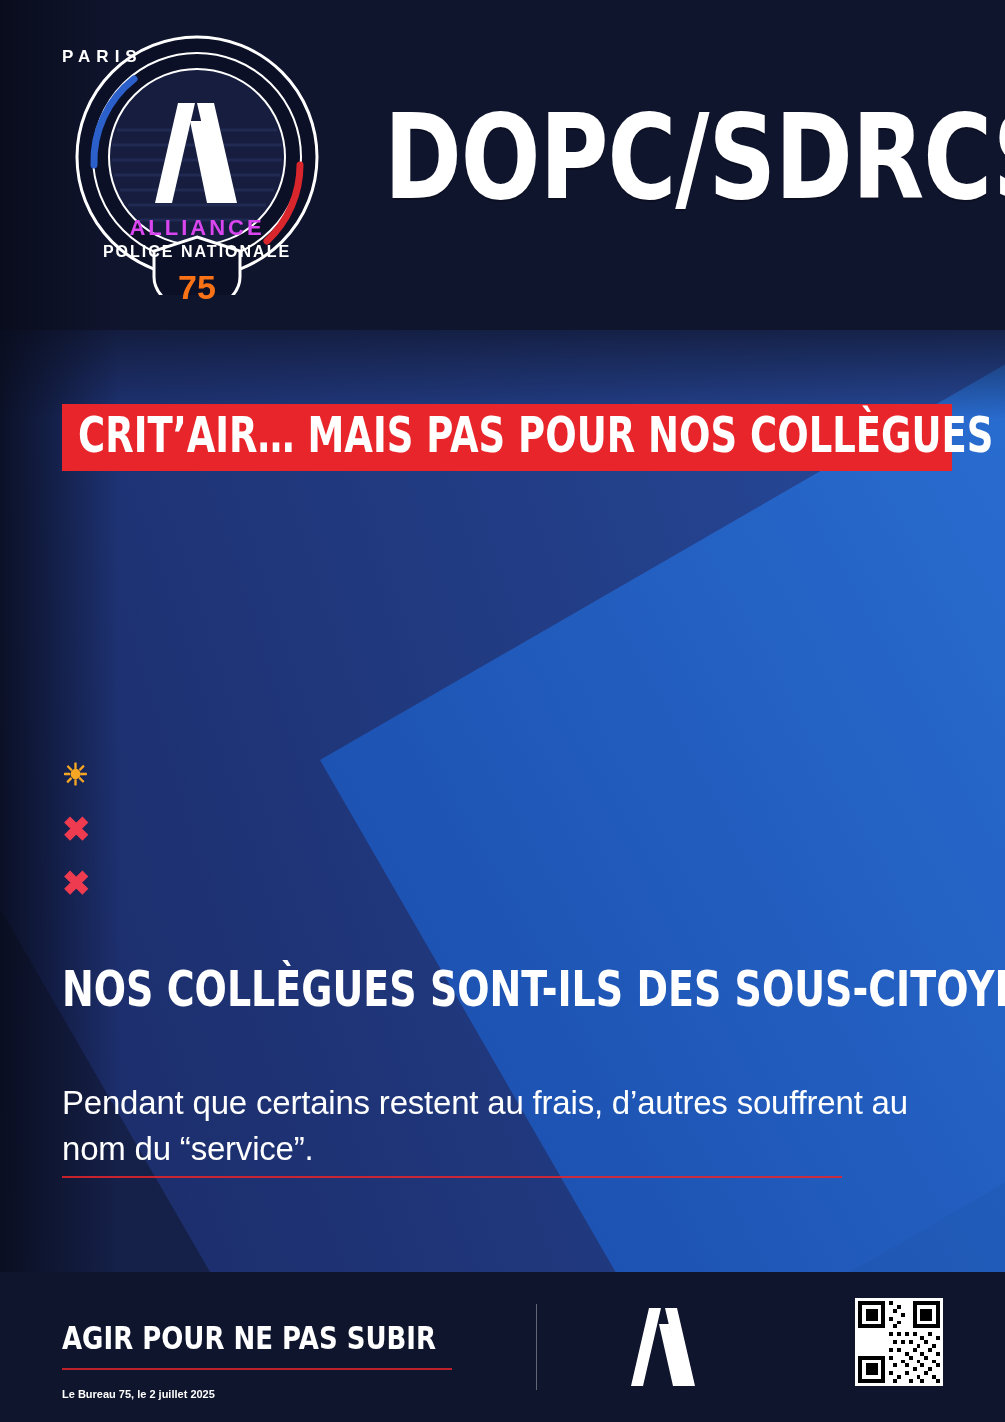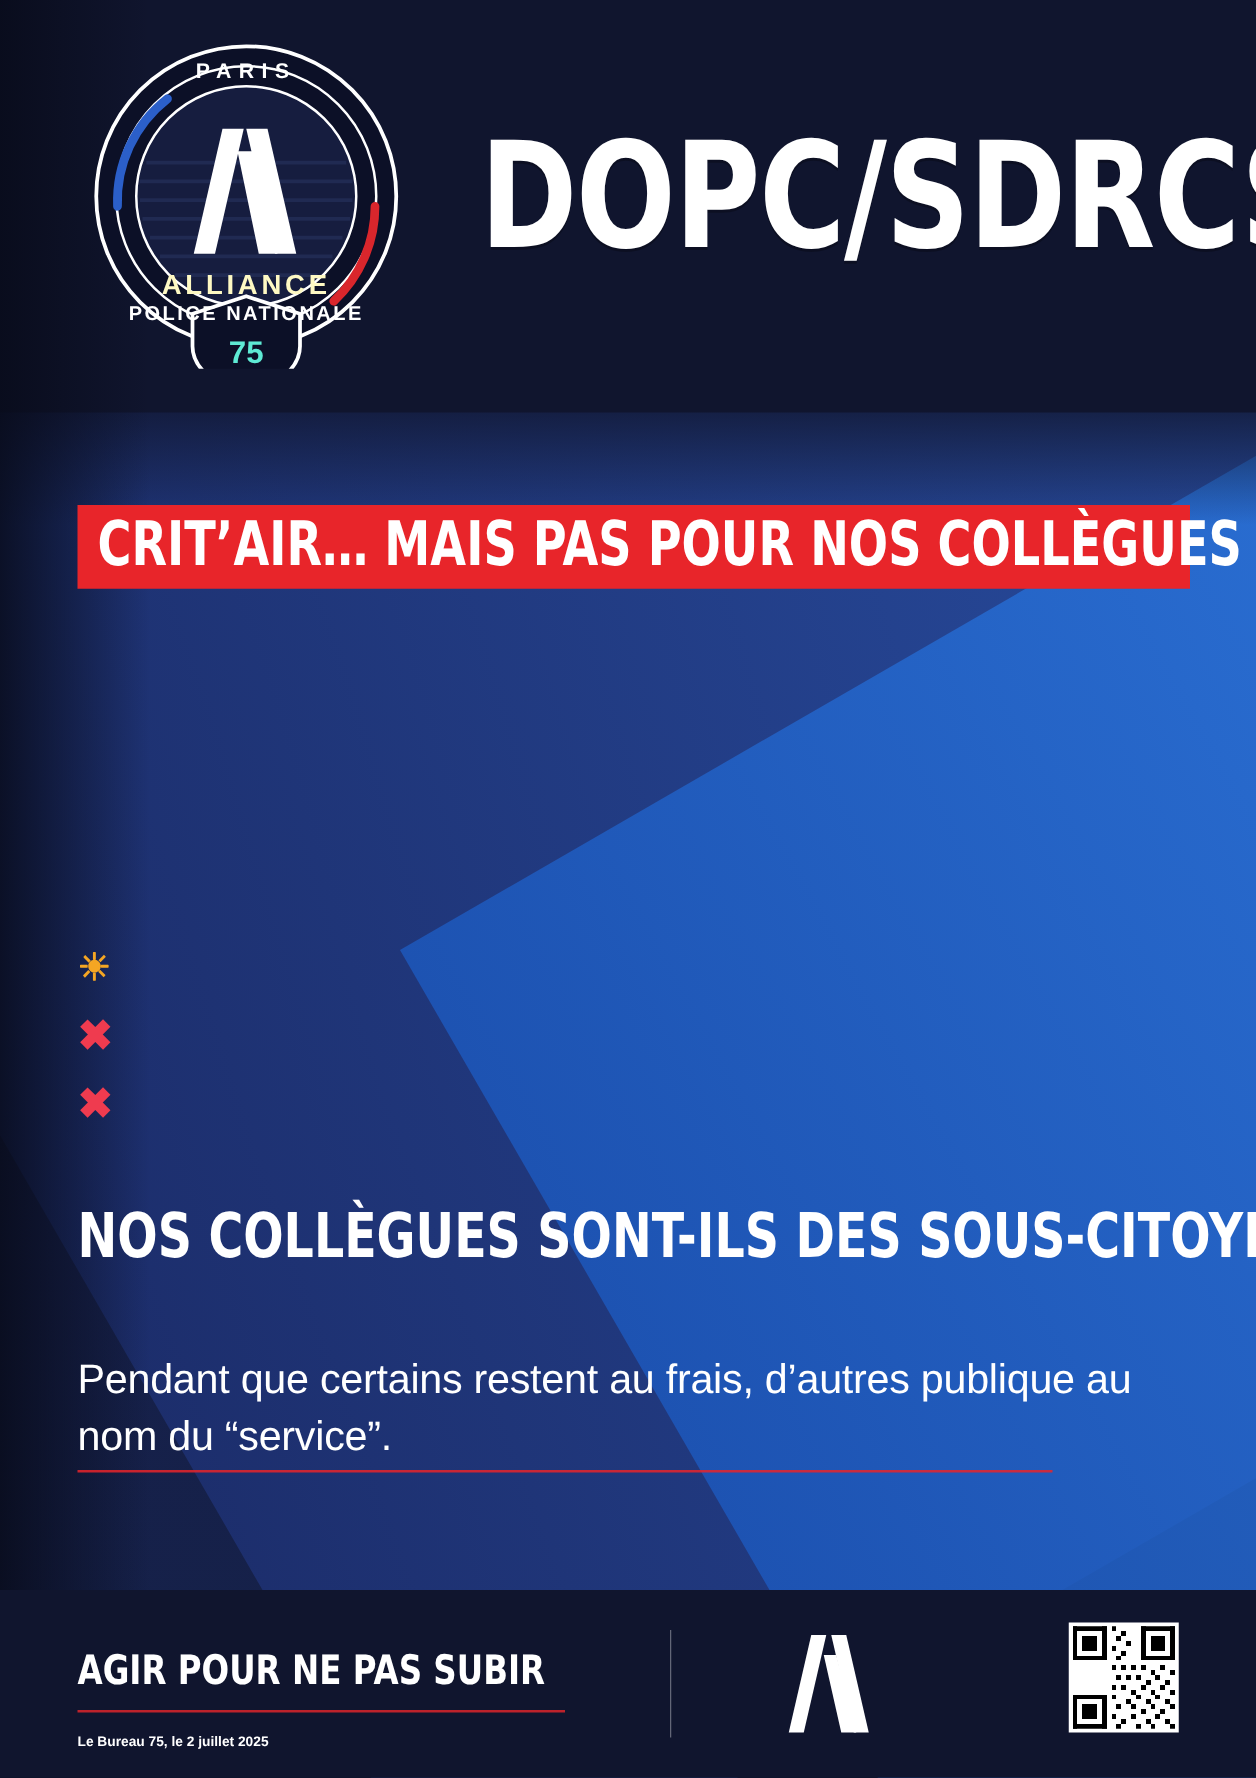--- a/index.html
+++ b/index.html
@@ -299,29 +299,29 @@
           <polygon points="135,78 152,78 175,178 158,178"></polygon>
           <polygon points="128,96 141,96 160,178 145,178"></polygon>
           <polygon points="116,78 133,78 110,178 93,178"></polygon>
         </g>
 
         <path d="M 32 140 A 104 104 0 0 1 72 54" fill="none" stroke="#2b5fc9" stroke-width="7" stroke-linecap="round"></path>
         <path d="M 238 140 A 104 104 0 0 1 205 216" fill="none" stroke="#d9262c" stroke-width="7" stroke-linecap="round"></path>
 
         <path d="M 135 212 L 178 226 L 178 252 Q 178 276 135 292 Q 92 276 92 252 L 92 226 Z" fill="#0c1027" stroke="#ffffff" stroke-width="3"></path>
       </svg>
-      <div style="position:absolute;left:0;top:22px;width:270px;text-align:center;">
+      <div style="position:absolute;left:0;top:22px;width:270px;">
         <span style="font-size:17px;font-weight:bold;letter-spacing:6px;color:#ffffff;">PARIS</span>
       </div>
       <div style="position:absolute;left:0;top:190px;width:270px;text-align:center;">
-        <span style="display:block;font-size:22px;font-weight:bold;letter-spacing:3px;color:#fef9c3;">ALLIANCE</span>
+        <span style="display:block;font-size:22px;font-weight:bold;letter-spacing:3px;color:#d946ef;">ALLIANCE</span>
         <span style="display:block;font-size:16px;font-weight:bold;letter-spacing:2px;color:#ffffff;margin-top:2px;">POLICE NATIONALE</span>
       </div>
       <div style="position:absolute;left:0;top:243px;width:270px;text-align:center;">
-        <span style="font-size:25px;font-weight:bold;color:#5eead4;">75</span>
+        <span style="font-size:34px;font-weight:bold;color:#f97316;">75</span>
       </div>
     </div>
 
     <div class="brand-title">DOPC/SDRCSR</div>
   </div>
 
   <div class="headline-banner">
     <span>CRIT’AIR… MAIS PAS POUR NOS COLLÈGUES !!!</span>
   </div>
 
@@ -333,21 +333,21 @@
     <div class="bullet">
       <span class="ico x-ico">✖</span>
     </div>
     <div class="bullet">
       <span class="ico x-ico">✖</span>
     </div>
   </div>
 
   <div class="headline-2">NOS COLLÈGUES SONT-ILS DES SOUS-CITOYENS ?</div>
 
-  <div class="para-close">Pendant que certains restent au frais, d’autres publique au nom du “service”.</div>
+  <div class="para-close">Pendant que certains restent au frais, d’autres souffrent au nom du “service”.</div>
   <div class="rule-red"></div>
 
   <div class="footer-bar"></div>
 
   <div class="footer-slogan">AGIR POUR NE PAS SUBIR</div>
   <div class="footer-rule"></div>
   <div class="footer-credit">Le Bureau 75, le 2 juillet 2025</div>
 
   <div class="footer-divider"></div>
 

